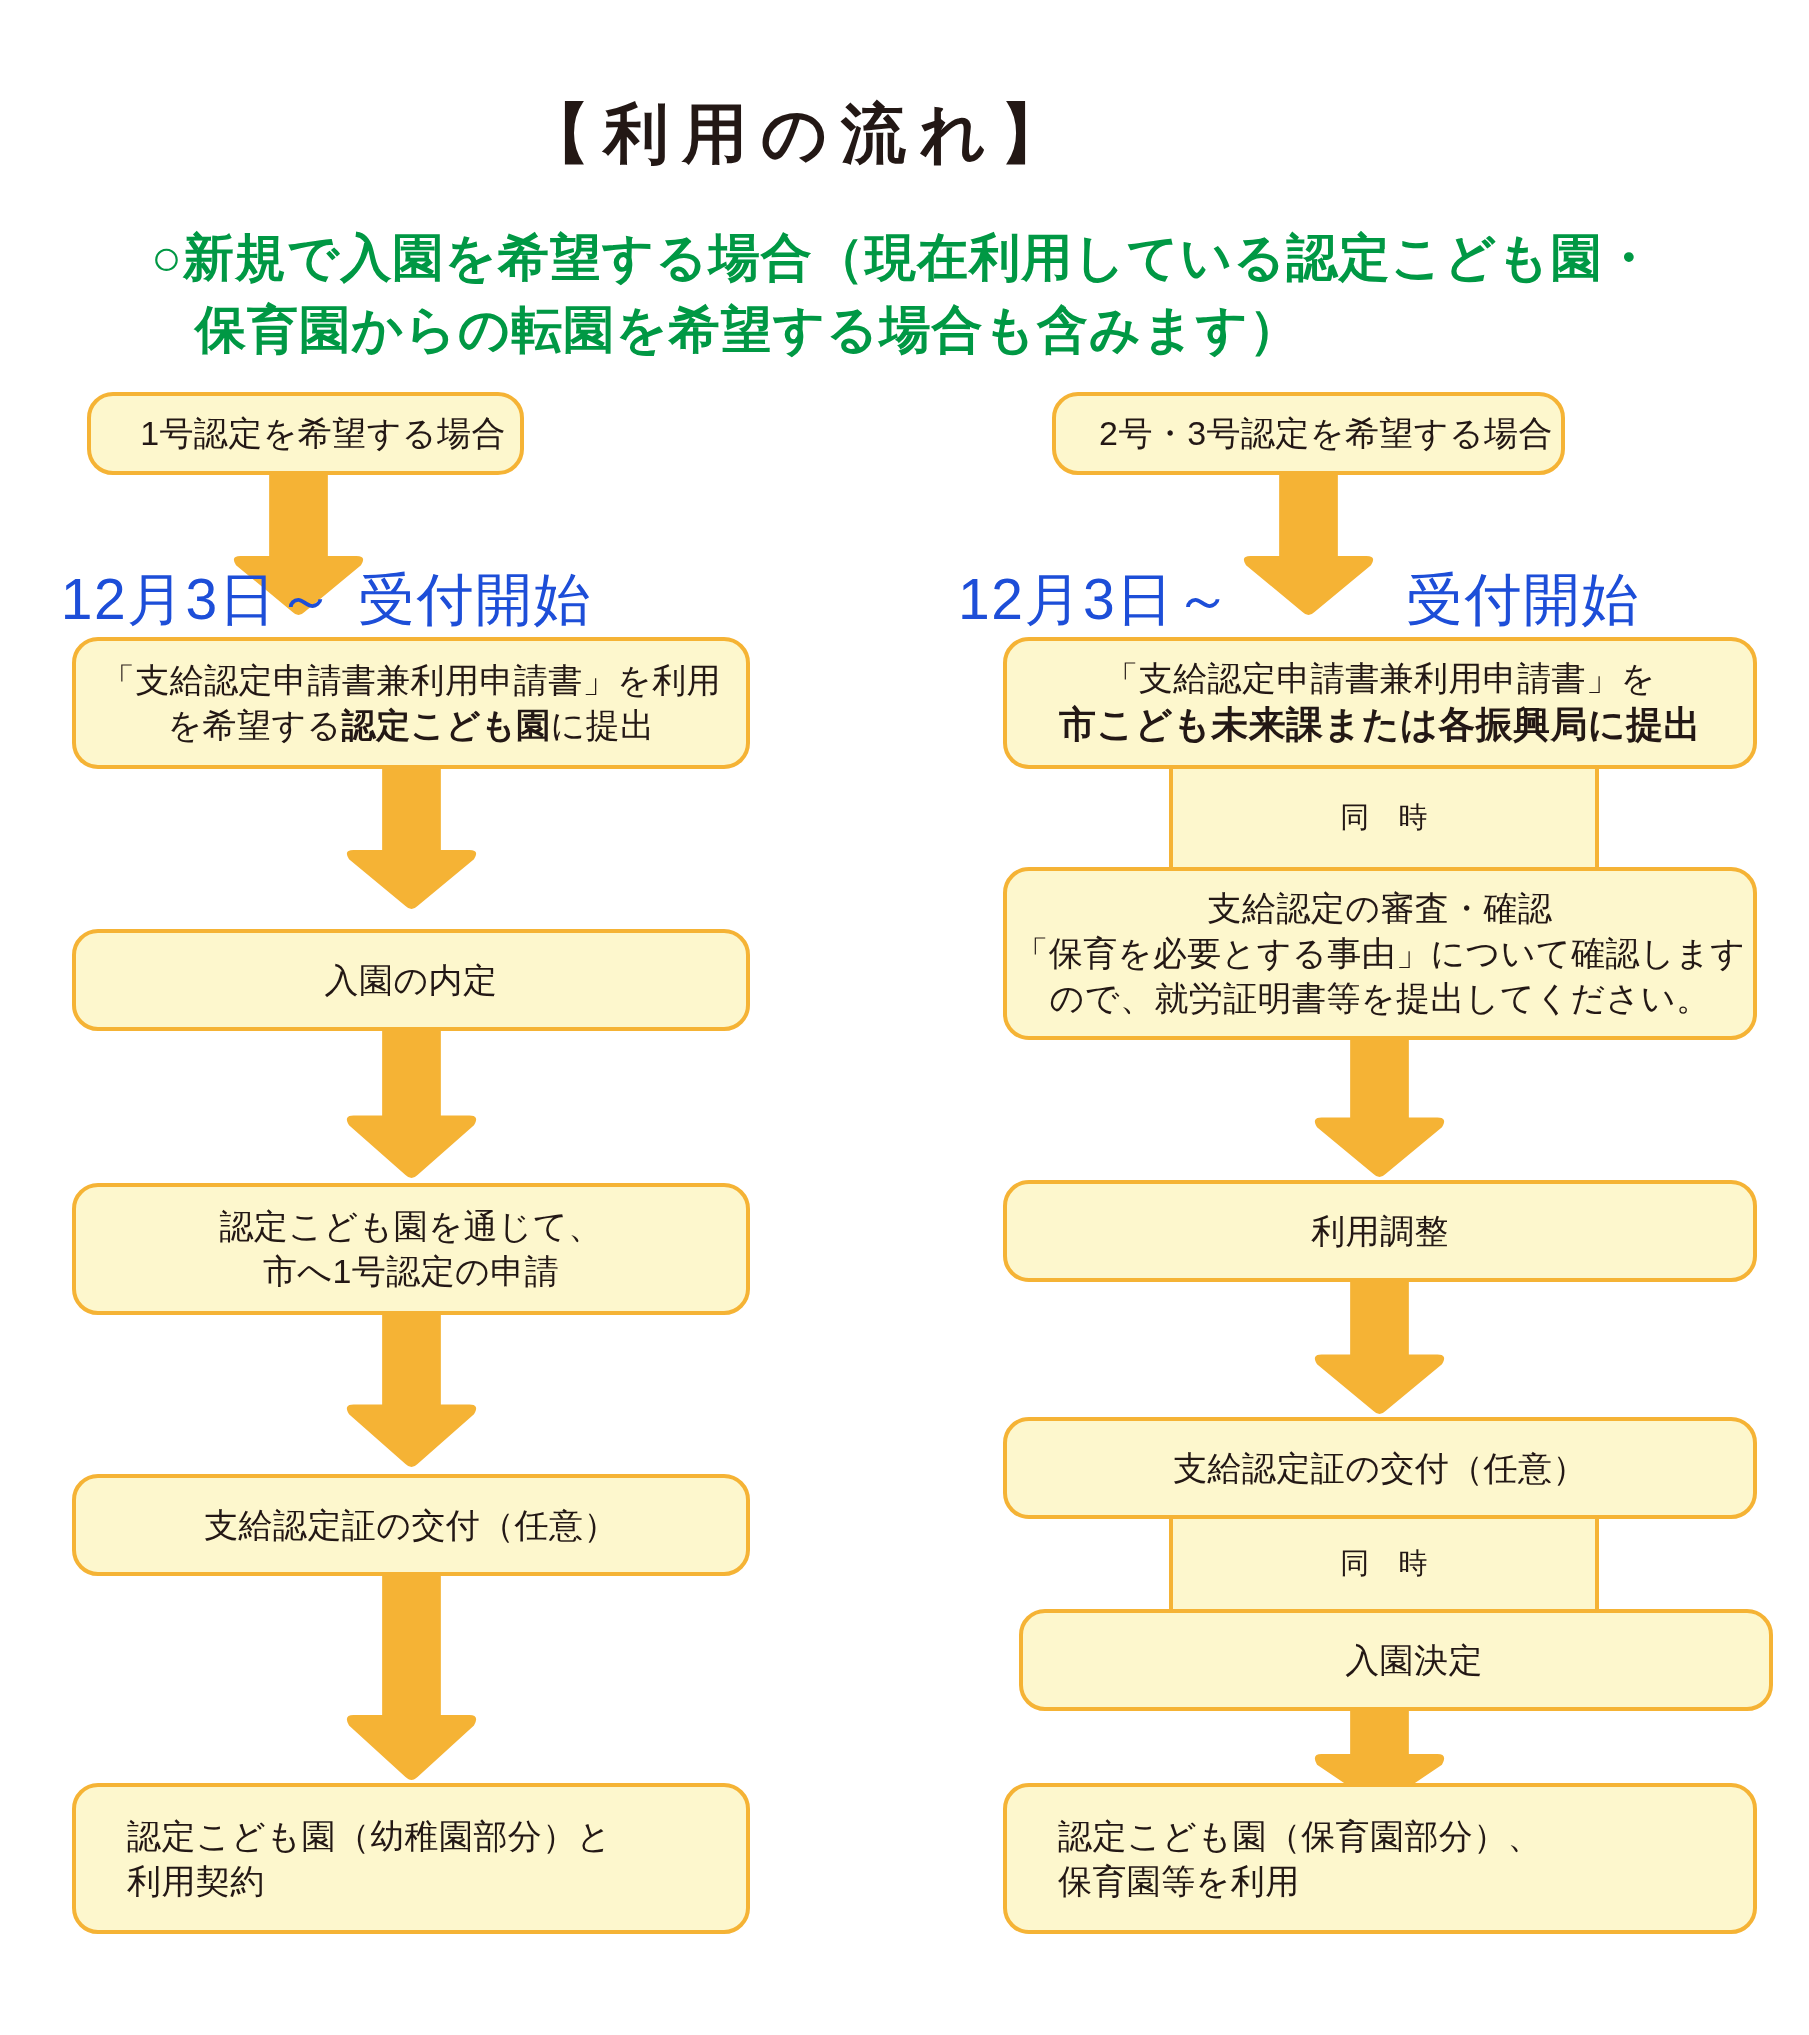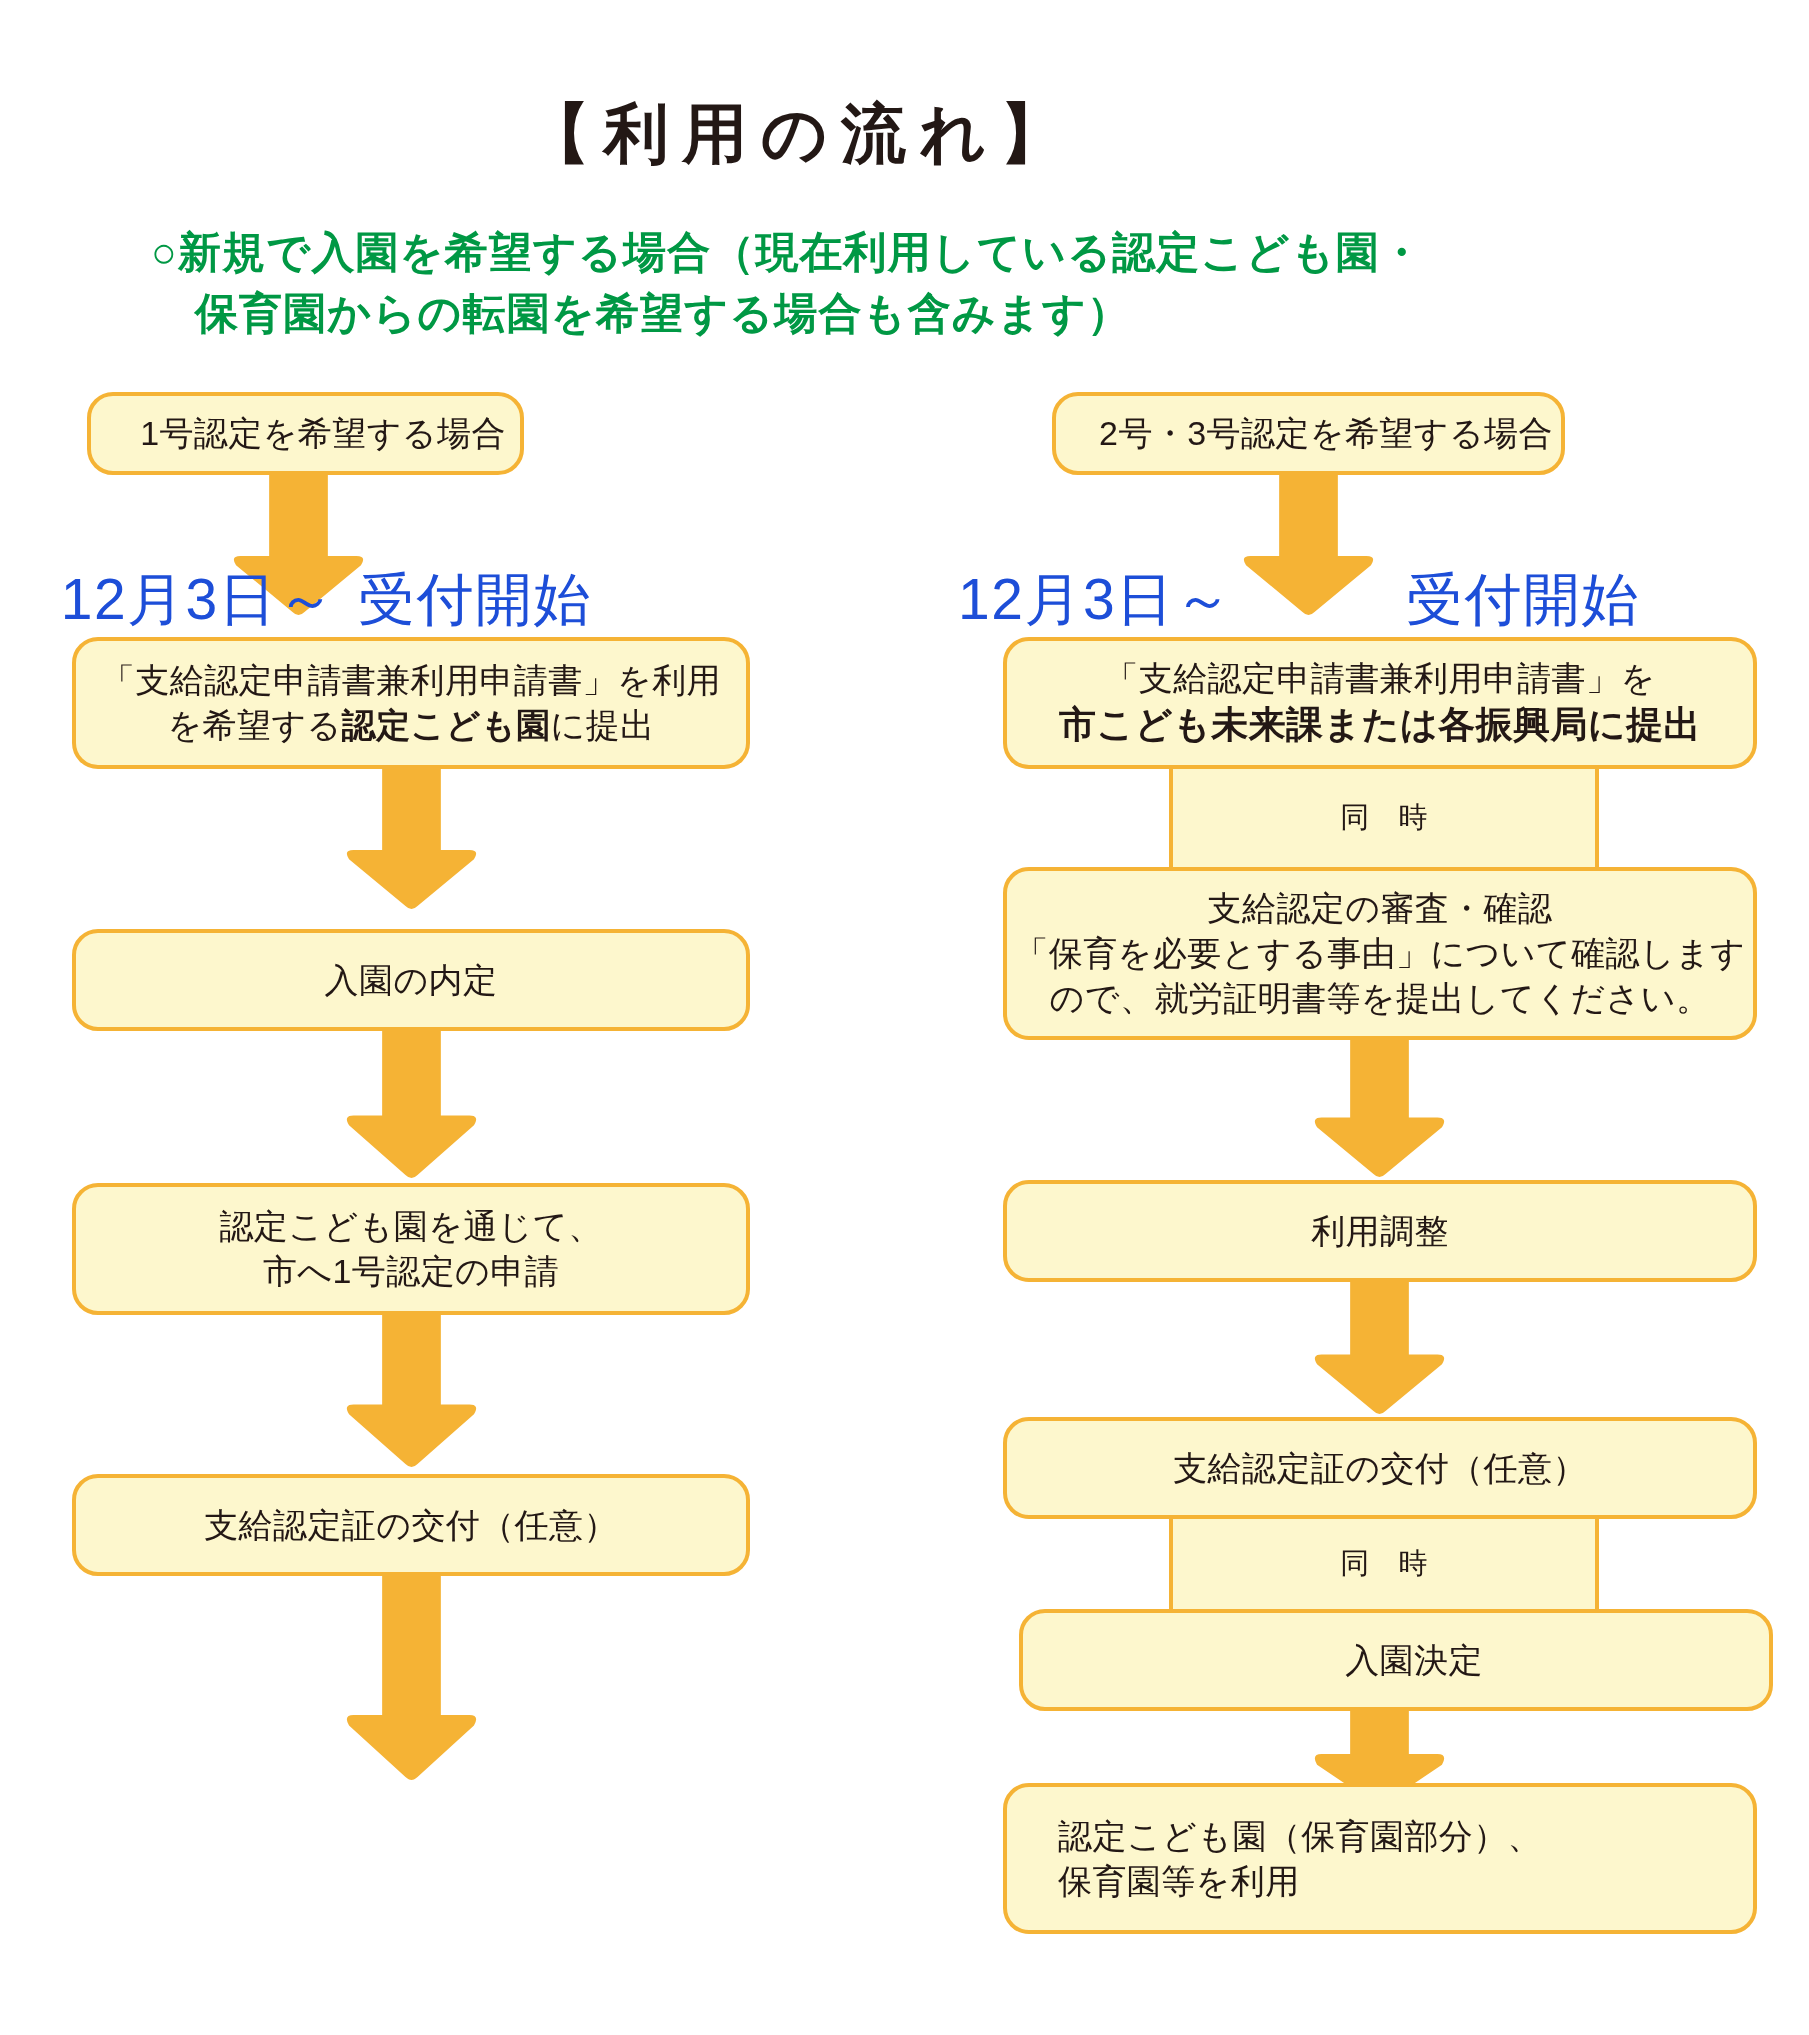--- a/index.html
+++ b/index.html
@@ -31,21 +31,21 @@
     color: #231815;
     line-height: 1.1;
   }
 
   
   .subtitle {
     position: absolute;
     top: 222px;
     left: 151px;
     width: 1545px;
-    font-size: 43px;
+    font-size: 51px;
     font-weight: 700;
     color: #009844;
     line-height: 1.42;
     letter-spacing: 1.1px;
   }
   .subtitle .l2 {
     display: block;
     padding-left: 44px;
   }
 
@@ -184,20 +184,26 @@
   <div class="node" style="left:0px; top:1474px; width:678px; height:102px;">
     <span class="txt">支給認定証の交付（任意）</span>
   </div>
 
   <div class="arrow" style="left:268px; top:1564px; width:143px; height:219px;">
     <svg viewBox="0 0 190 290" preserveAspectRatio="none">
       <path d="M62 0 H128 Q134 0 134 6 V200 H172 Q186 200 178 214 L103 282 Q95 290 87 282 L12 214 Q4 200 18 200 H56 V6 Q56 0 62 0 Z" fill="#f5b335"></path>
     </svg>
   </div>
 
+  <div class="node leftalign" style="left:0px; top:1783px; width:678px; height:151px;">
+    <span class="txt">
+      <span>認定こども園（幼稚園部分）と</span><br>
+      <span>利用契約</span>
+    </span>
+  </div>
 
 </div>
 
 <div class="column" id="col-right">
 
   <div class="node head" style="left:64px; top:392px; width:513px; height:83px;">
     <span class="txt">2号・3号認定を希望する場合</span>
   </div>
 
   <div class="arrow" style="left:249px; top:467px; width:143px; height:151px;">

